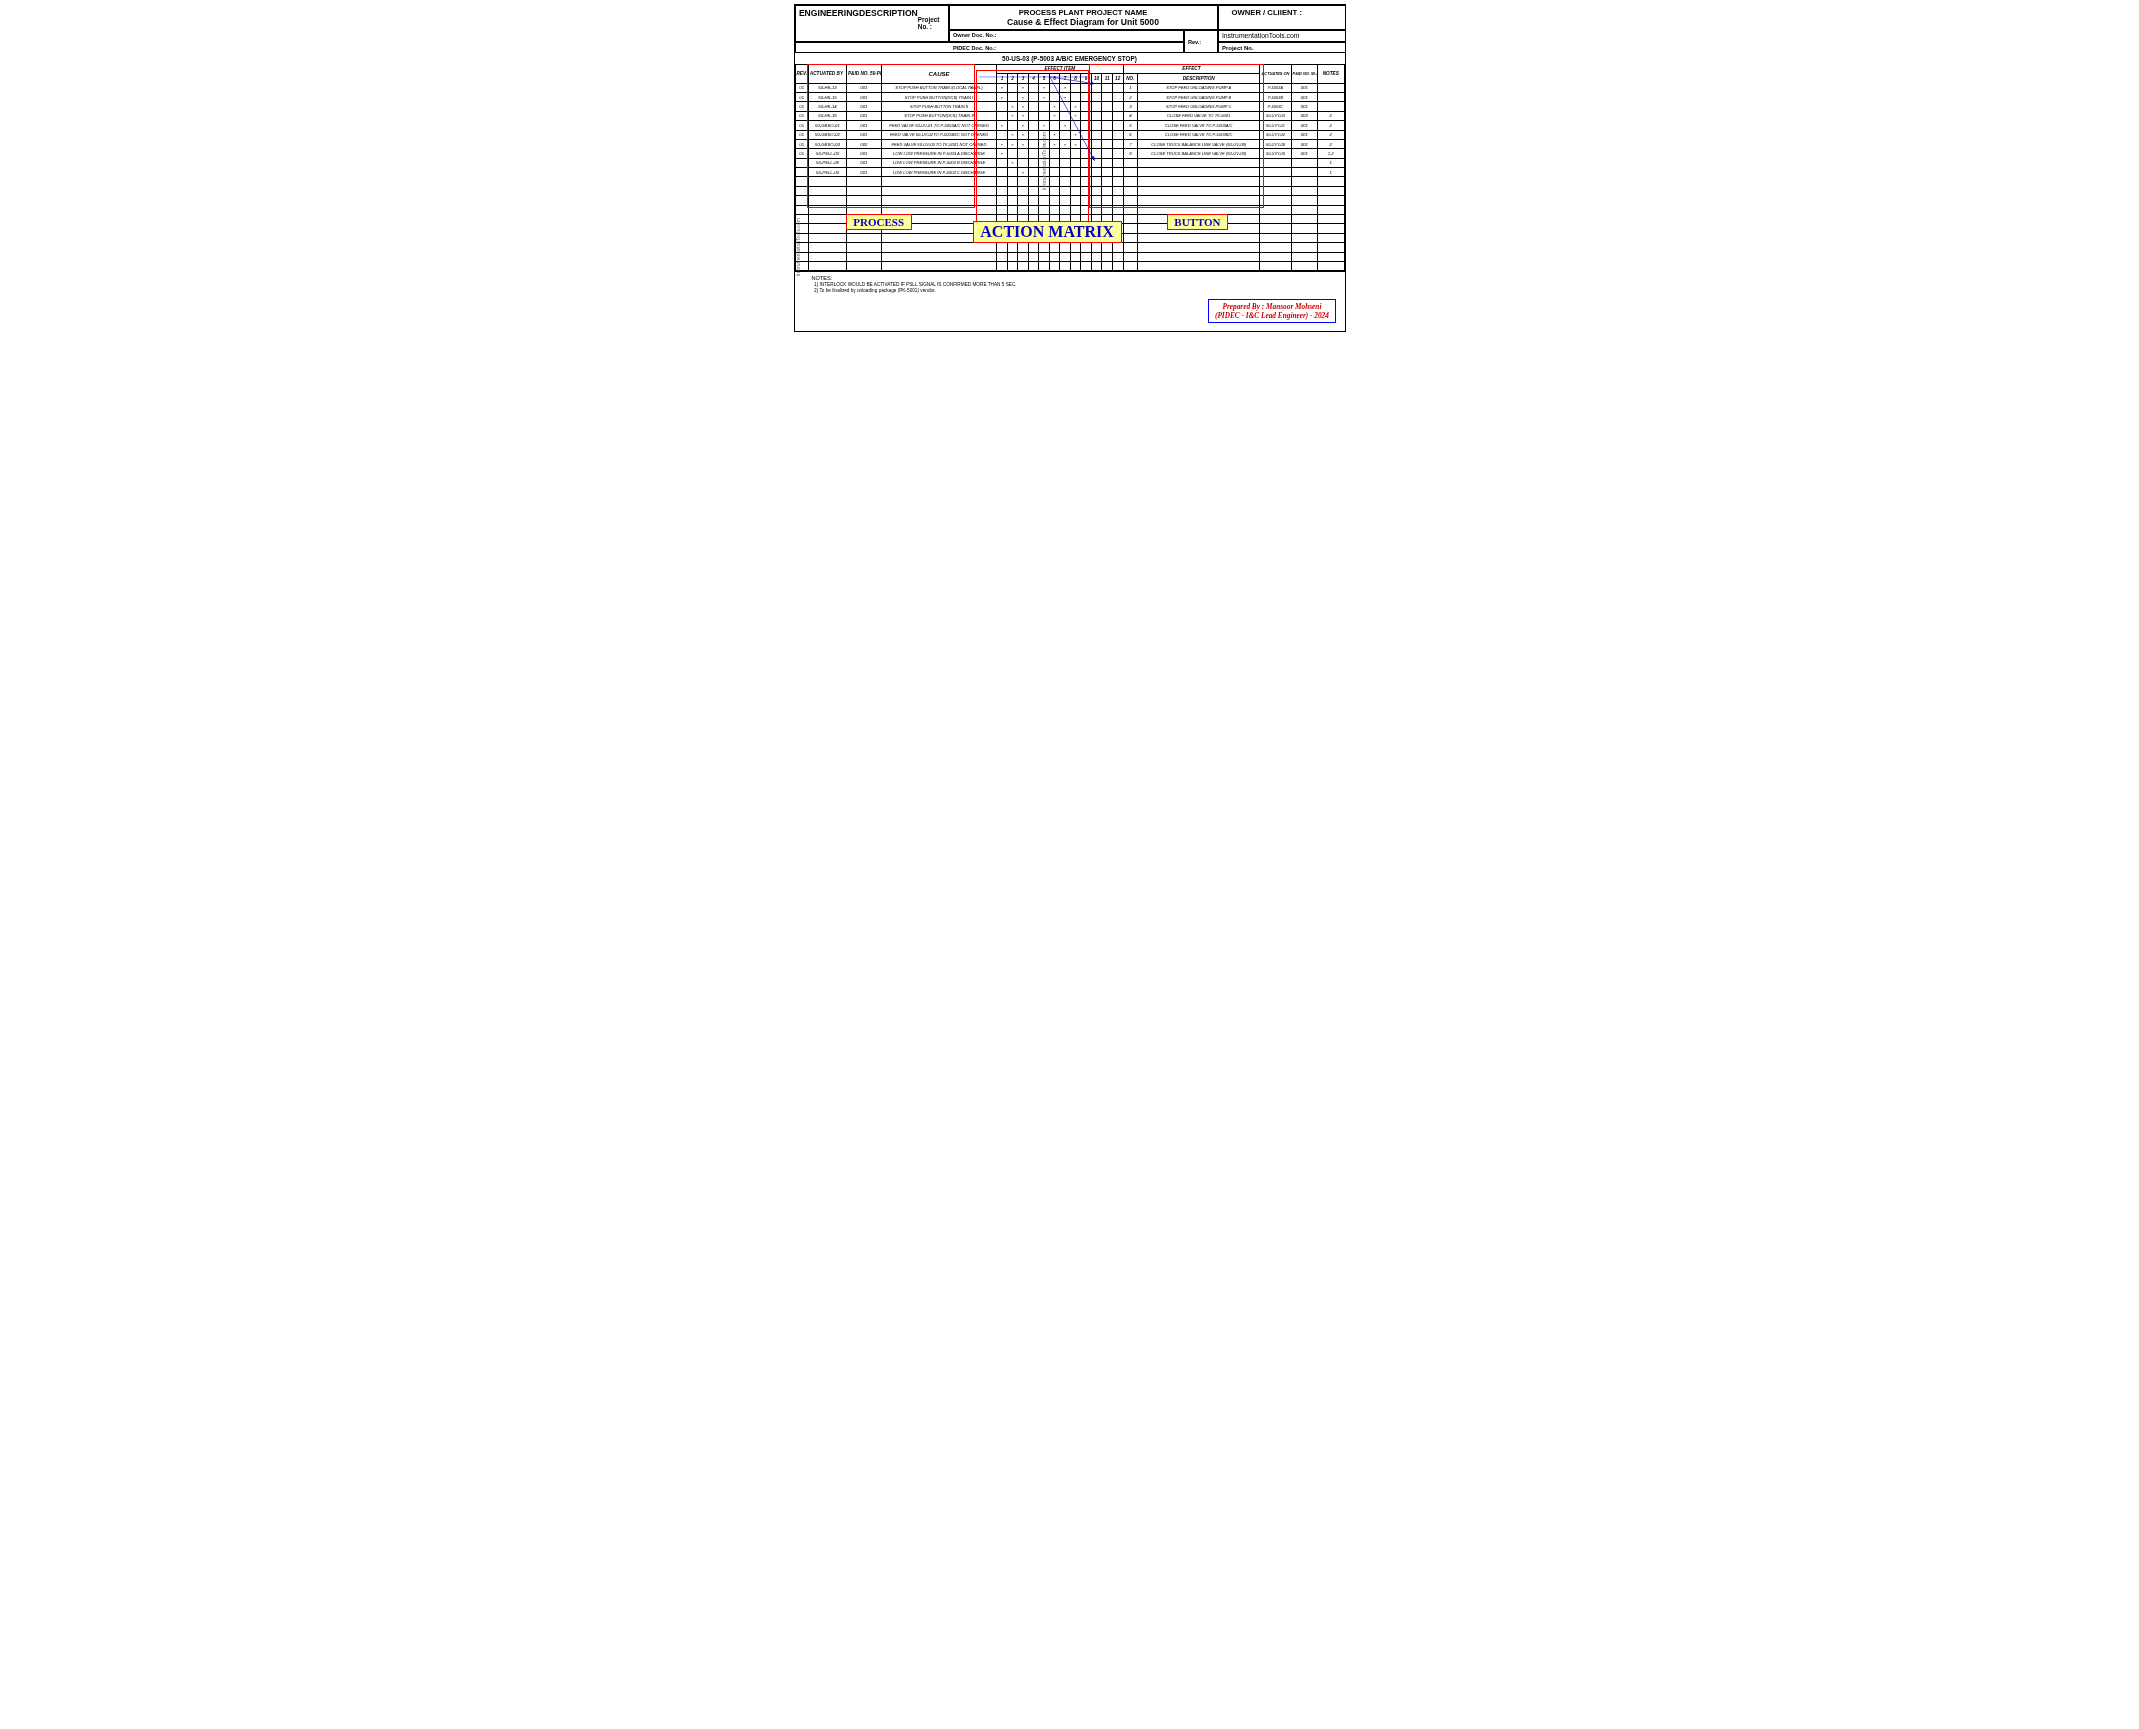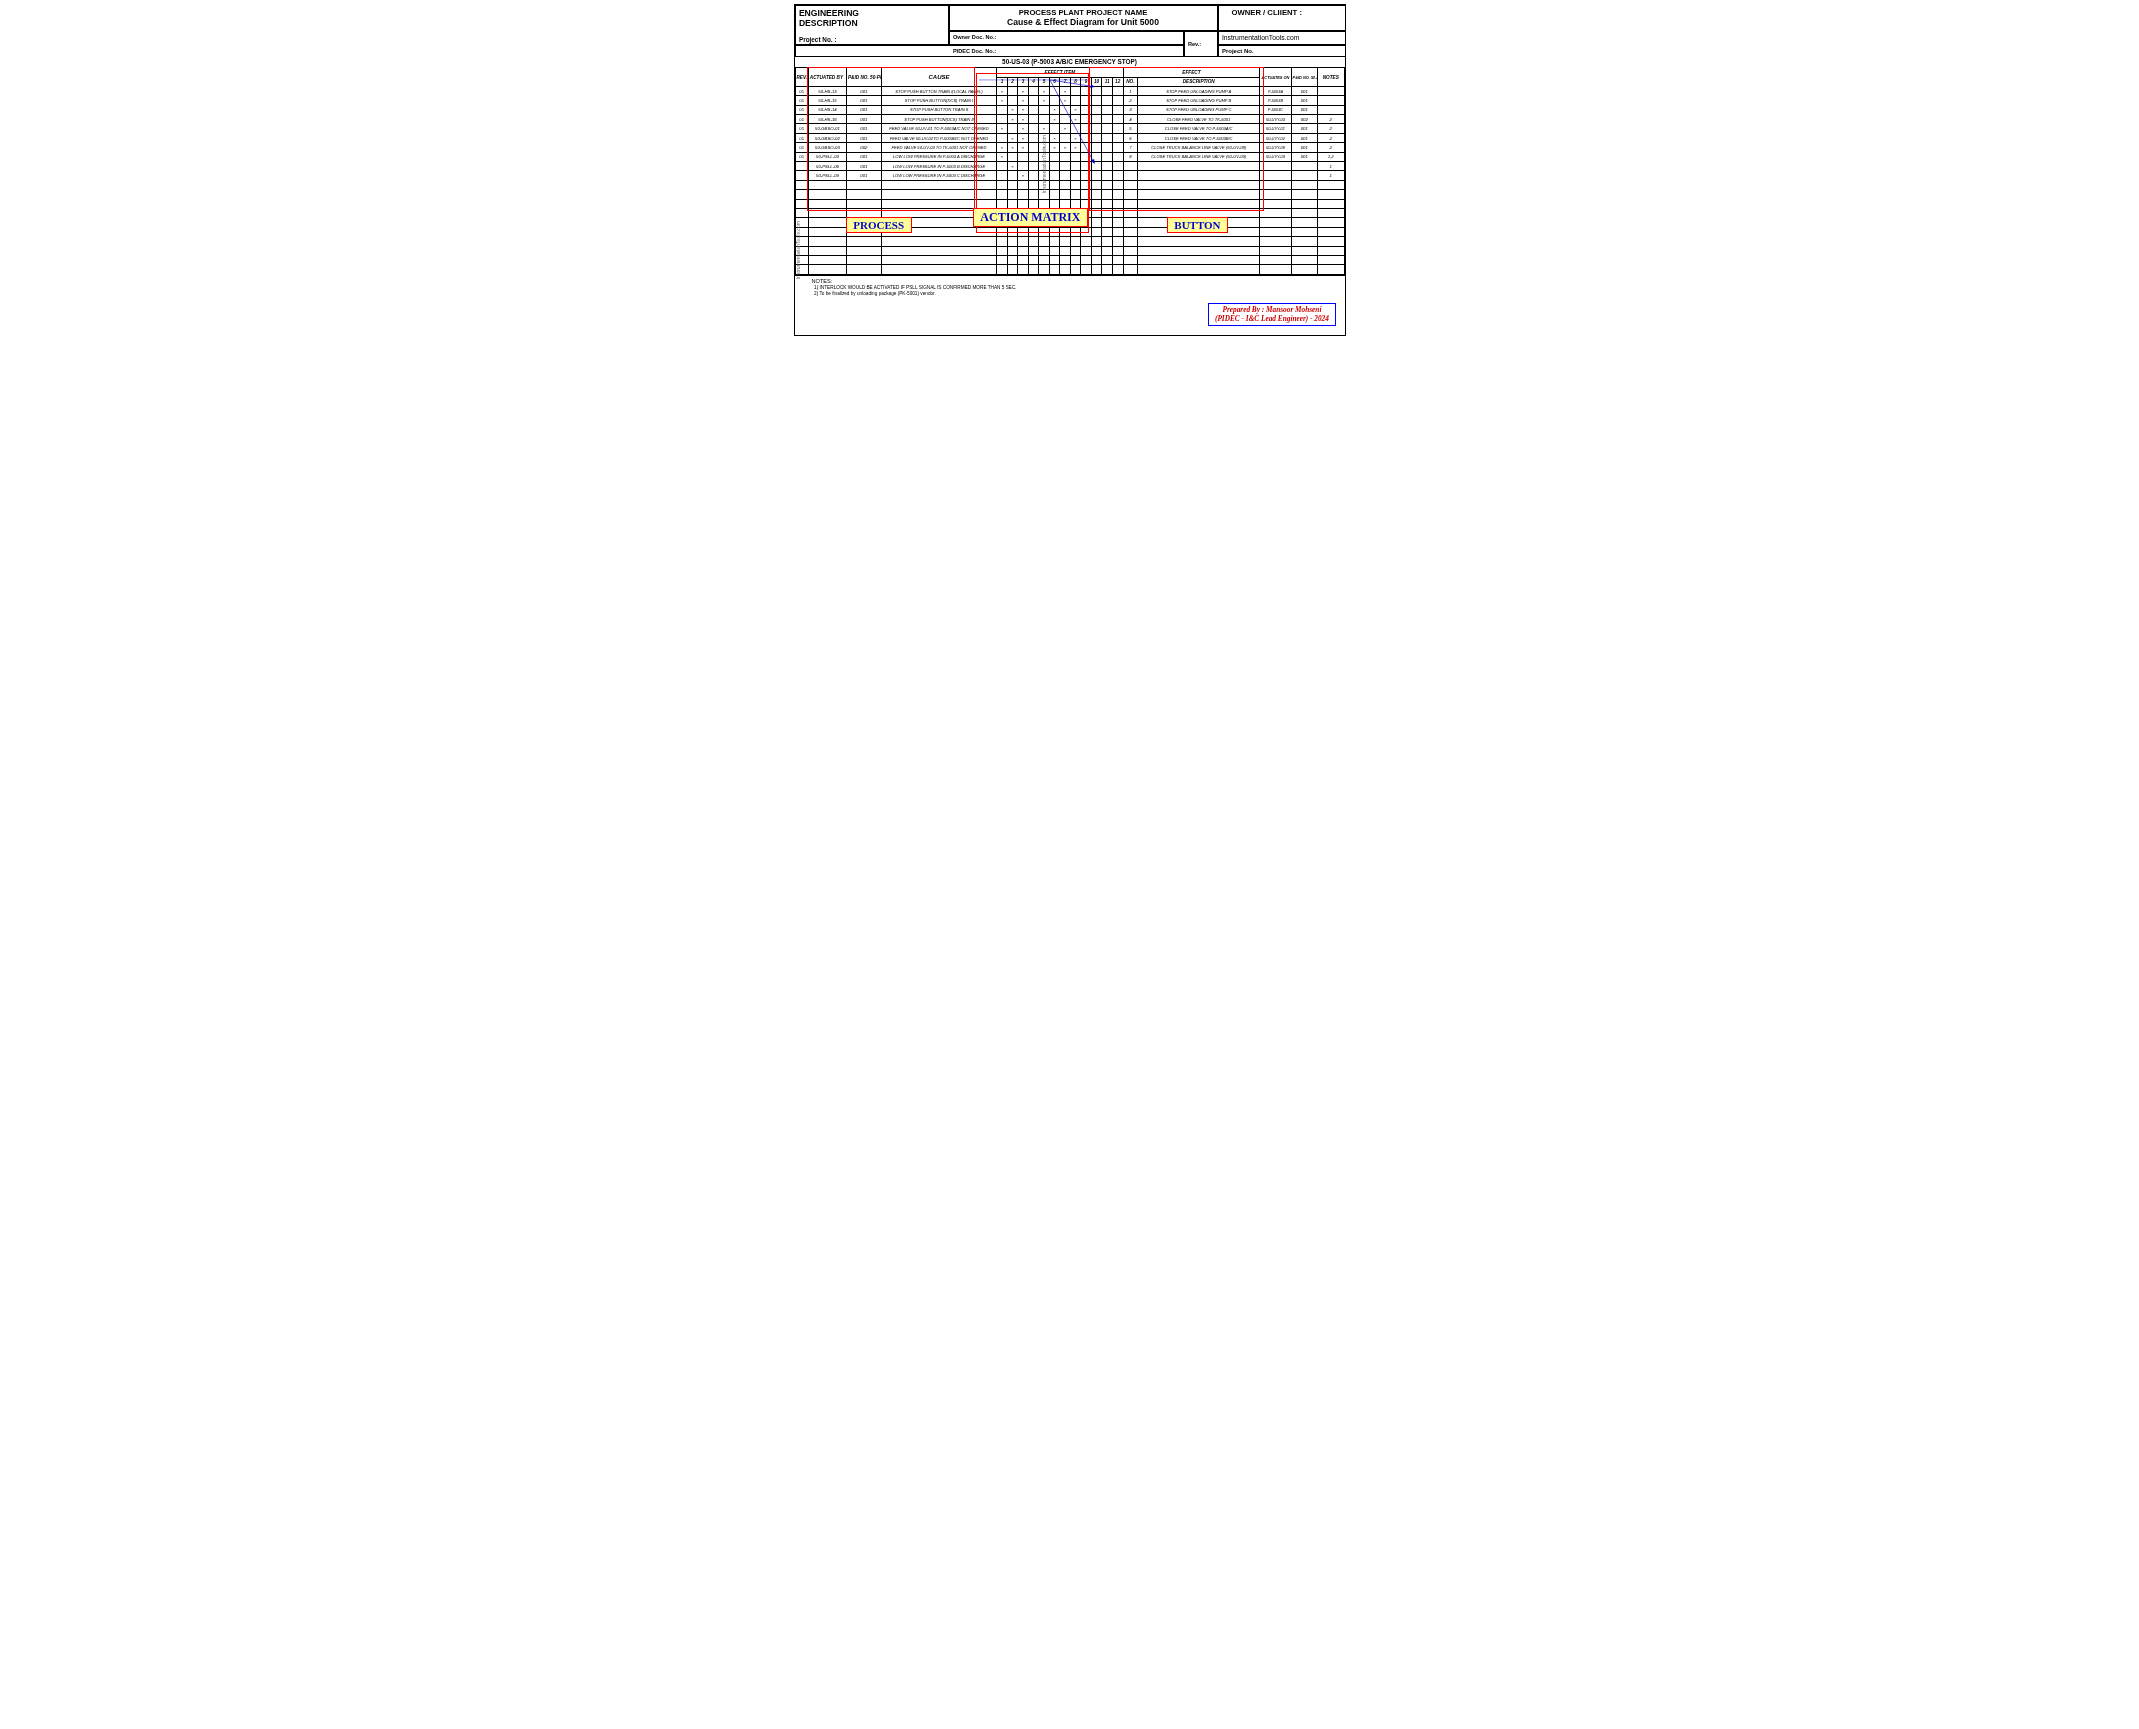--- a/index.html
+++ b/index.html
@@ -15,21 +15,21 @@
     width: 552px;
     margin: 0 auto;
   }
   
   .hdr {
     display: grid;
     grid-template-columns: 154px 235px 34px 128px;
     grid-template-rows: auto auto auto;
   }
   .hdr > div { border: 0.4px solid #000; padding: 1.7px 3.4px; }
-  .hdr .box-eng { grid-column: 1; grid-row: 1 / span 2; font-weight: bold; font-size: 8.6px; display:flex;flex-direction:column;justify-content:flex-start;}
+  .hdr .box-eng { grid-column: 1; grid-row: 1 / span 2; font-weight: bold; font-size: 8.6px; display:flex;flex-direction:row;justify-content:flex-start;}
   .hdr .box-eng span:last-child{font-size:6.4px;font-weight:bold;margin-top:7.7px;}
   .hdr .box-title { grid-column: 2 / span 2; grid-row: 1; text-align:center;}
   .hdr .box-title .t1{font-weight:bold;font-size:7.7px;}
   .hdr .box-title .t2{font-weight:bold;font-size:8.6px;}
   .hdr .box-owner { grid-column: 4; grid-row: 1; font-weight:bold;font-size:7.7px;padding-left:13px;}
   .hdr .box-ownerurl { grid-column: 4; grid-row: 2; font-size:6.8px;}
   .hdr .box-ownerdoc { grid-column: 2; grid-row: 2; font-weight:bold;font-size:5.6px;}
   .hdr .box-rev { grid-column: 3; grid-row: 2 / span 2; font-weight:bold;font-size:5.6px;display:flex;align-items:center;}
   .hdr .box-pidec { grid-column:1 / span 2; grid-row:3;font-weight:bold;font-size:5.6px;display:grid;grid-template-columns:154px 1fr;}
   .hdr .box-pidec span:first-child{visibility:hidden;}
@@ -615,21 +615,21 @@
             <td style="font-style:italic;"></td>
           </tr>
         </tbody>
     </table>
 
     <div class="red-box" style="left:12px;top:0;width:168px;height:144px;"></div>
     <div class="red-box" style="left:181px;top:6px;width:113px;height:160px;"></div>
     <div class="red-box" style="left:294px;top:0;width:175px;height:144px;"></div>
 
     <div class="label-box" style="left:51px;top:150px;font-size:11px;">PROCESS</div>
-    <div class="label-box" style="left:178px;top:141px;font-size:12px;">ACTION MATRIX</div>
+    <div class="label-box" style="left:178px;top:157px;font-size:16px;">ACTION MATRIX</div>
     <div class="label-box" style="left:372px;top:150px;font-size:11px;">BUTTON</div>
 
     <svg class="arrow-svg" style="left:0;top:0;width:100%;height:100%;" viewBox="0 0 1286 485" width="550" height="208">
       <defs>
           <marker id="ah" markerWidth="8" markerHeight="8" refX="6" refY="3" orient="auto">
             <path d="M0,0 L7,3 L0,6 Z" fill="#0000cc"></path>
           </marker>
         </defs>
       <line x1="430" y1="30" x2="680" y2="30" stroke="#0000cc" stroke-width="1"></line>
       <line x1="596" y1="30" x2="700" y2="46" stroke="#0000cc" stroke-width="1.5" marker-end="url(#ah)"></line>

